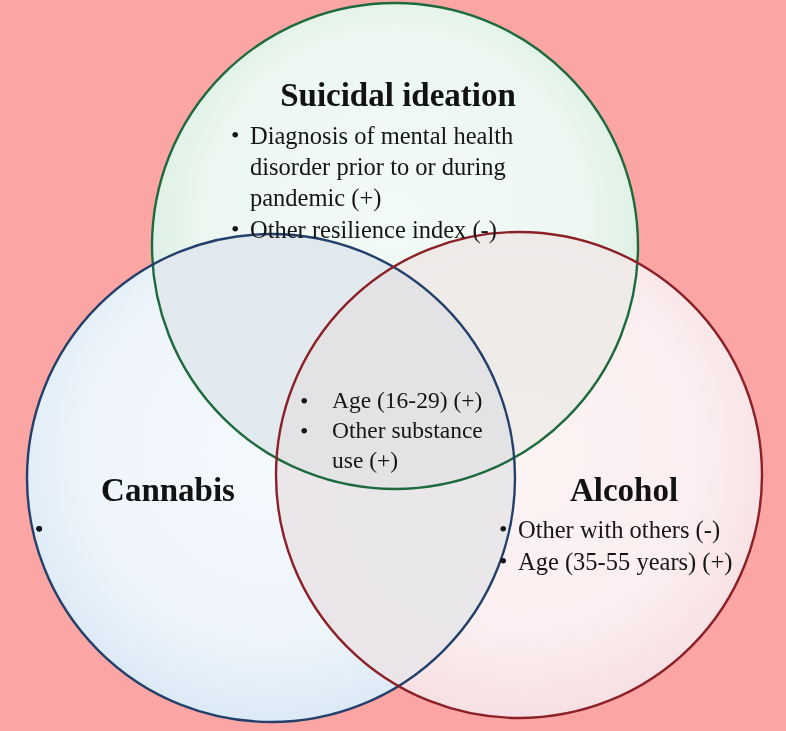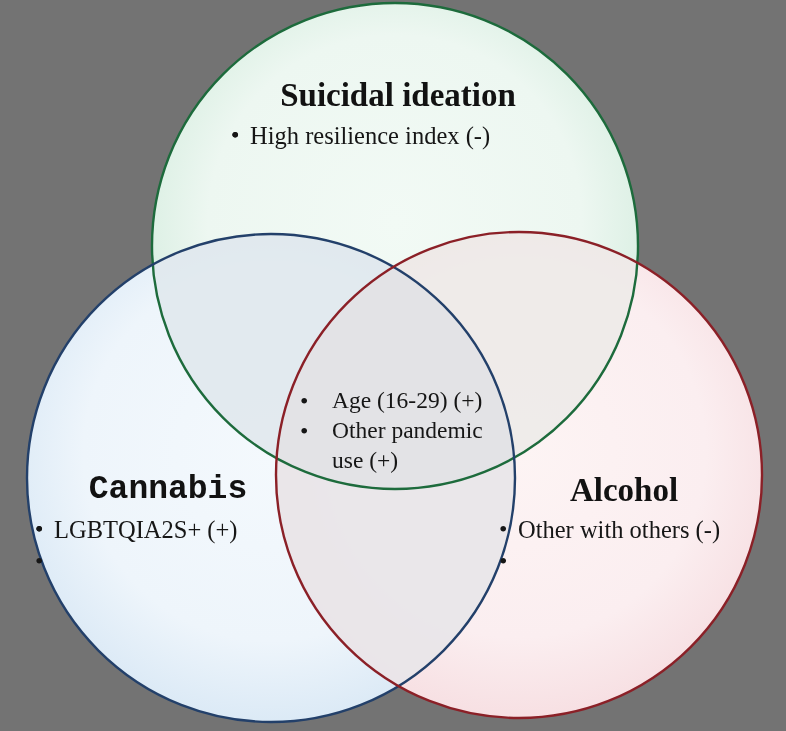--- a/index.html
+++ b/index.html
@@ -10,21 +10,21 @@
   body {
     width: 786px;
     height: 731px;
     font-family: "Liberation Serif", "DejaVu Serif", serif;
     overflow: hidden;
   }
   #venn-diagram {
     position: relative;
     width: 786px;
     height: 731px;
-    background: #737373;
+    background: #fca5a5;
   }
   #venn-svg {
     position: absolute;
     left: 0;
     top: 0;
     width: 786px;
     height: 731px;
   }
   .text-layer {
     position: absolute;
@@ -80,21 +80,20 @@
 
   
   #group-cannabis {
     left: 22px;
     top: 473px;
     width: 300px;
   }
   #group-cannabis .group-title {
     text-align: center;
     margin-left: -8px;
-    font-family: Liberation Mono, monospace;
   }
   #group-cannabis .bullet-list {
     margin-top: 6px;
     margin-left: 10px;
   }
 
   
   #group-alcohol {
     left: 482px;
     top: 473px;
@@ -205,43 +204,43 @@
       <circle cx="271" cy="478" r="244" stroke="#23406a" stroke-width="2.4"></circle>
       <circle cx="519" cy="475" r="243" stroke="#8b2027" stroke-width="2.4"></circle>
     </g>
   </svg>
 
   <div class="text-layer">
 
     <div class="group-block" id="group-suicidal-ideation">
       <div class="group-title">Suicidal ideation</div>
       <ul class="bullet-list">
-        <li><span class="bullet-dot">•</span></li>
-        <li><span class="bullet-dot">•</span><span>High resilience index (-)</span></li>
+        <li><span class="bullet-dot">•</span><span>Diagnosis of mental health disorder prior to or during pandemic (+)</span></li>
+        <li><span class="bullet-dot">•</span><span>Other resilience index (-)</span></li>
       </ul>
     </div>
 
     <div class="group-block" id="group-cannabis">
       <div class="group-title">Cannabis</div>
       <ul class="bullet-list">
         <li><span class="bullet-dot">•</span></li>
-        <li><span class="bullet-dot">•</span><span>LGBTQIA2S+ (+)</span></li>
+        <li><span class="bullet-dot">•</span></li>
         <li><span class="bullet-dot">•</span></li>
       </ul>
     </div>
 
     <div class="group-block" id="group-alcohol">
       <div class="group-title">Alcohol</div>
       <ul class="bullet-list">
         <li><span class="bullet-dot">•</span><span>Other with others (-)</span></li>
-        <li><span class="bullet-dot">•</span></li>
+        <li><span class="bullet-dot">•</span><span>Age (35-55 years) (+)</span></li>
       </ul>
     </div>
 
     <div class="group-block" id="group-intersection">
       <ul class="bullet-list">
         <li><span class="bullet-dot">•</span><span>Age (16-29) (+)</span></li>
-        <li><span class="bullet-dot">•</span><span>Other pandemic use (+)</span></li>
+        <li><span class="bullet-dot">•</span><span>Other substance use (+)</span></li>
       </ul>
     </div>
 
   </div>
 </div>
 
 </body></html>

